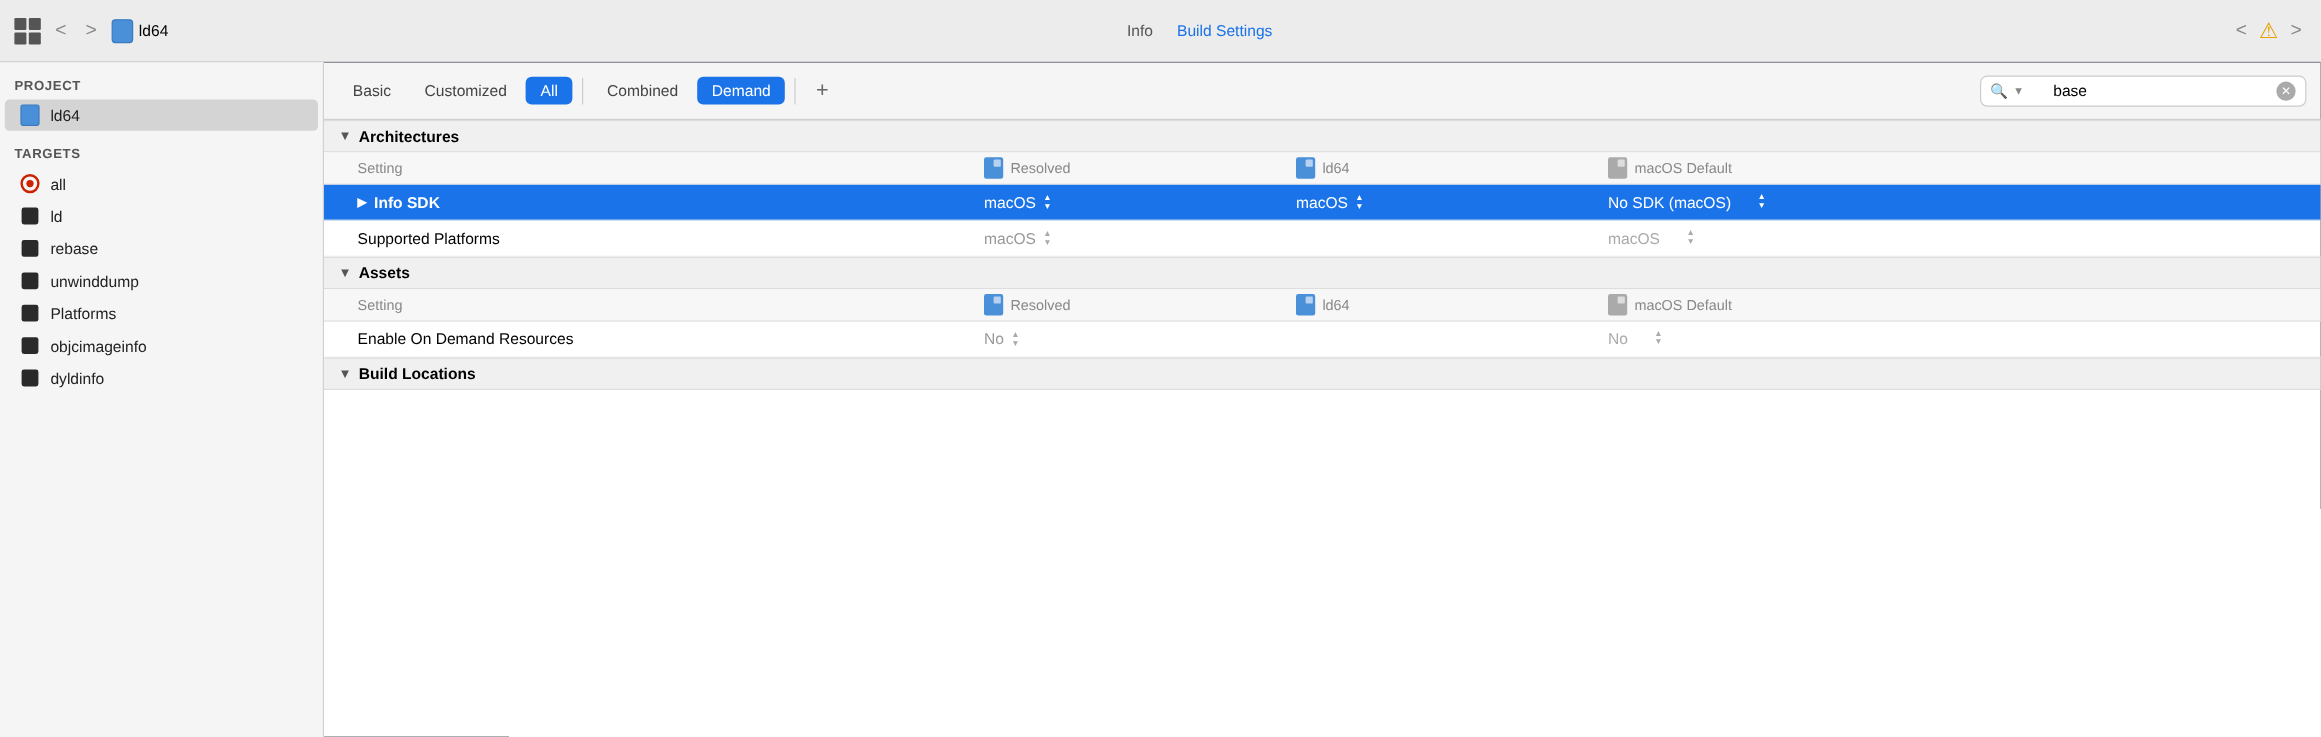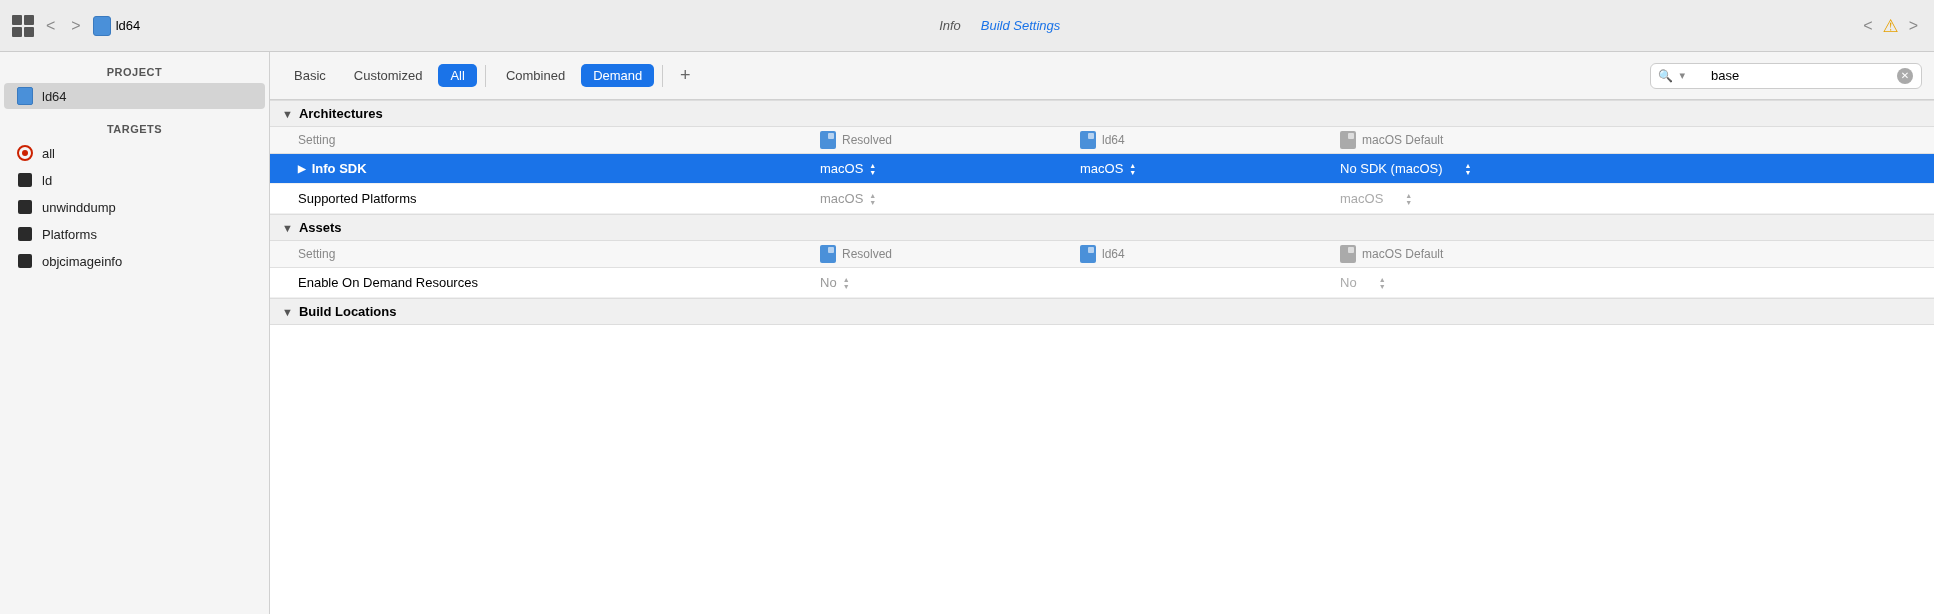--- a/index.html
+++ b/index.html
@@ -45,21 +45,20 @@
       font-size: 16px;
       color: #888;
       padding: 2px 4px;
     }
     .title-bar-center {
       flex: 1;
       display: flex;
       align-items: flex-end;
       justify-content: center;
       gap: 20px;
-      font-style: italic;
     }
     .tab-title {
       font-size: 13px;
       color: #555;
       cursor: pointer;
     }
     .tab-title.active {
       color: #1a73e8;
       font-weight: 500;
     }
@@ -83,21 +82,20 @@
       border-right: 1px solid #d0d0d0;
       overflow-y: auto;
       padding-top: 8px;
     }
     .sidebar-section-header {
       font-size: 11px;
       font-weight: 700;
       color: #555;
       padding: 6px 12px 4px 12px;
       letter-spacing: 0.5px;
-      text-align: center;
     }
     .sidebar-item {
       display: flex;
       align-items: center;
       gap: 8px;
       padding: 4px 12px;
       cursor: pointer;
       border-radius: 4px;
       margin: 1px 4px;
       font-size: 13px;
@@ -298,21 +296,21 @@
       margin-right: 2px;
     }
     .cell-value {
       flex: 0 0 260px;
       font-size: 13px;
       display: flex;
       align-items: center;
       gap: 4px;
     }
     .cell-value.muted { color: #999; }
-    .cell-macos { flex: 1; font-size: 13px; display: flex; align-items: flex-end; gap: 20px; }
+    .cell-macos { flex: 1; font-size: 13px; display: flex; align-items: flex-start; gap: 20px; }
     .cell-macos.muted { color: #aaa; }
     .stepper {
       display: inline-flex;
       flex-direction: column;
       margin-left: 2px;
     }
     .stepper span {
       font-size: 7px;
       line-height: 1;
       color: inherit;
@@ -369,33 +367,45 @@
     <div class="sidebar-item">
       <div class="item-icon">
         <div class="icon-square-black"></div>
       </div>
       <span>ld</span>
     </div>
     <div class="sidebar-item">
       <div class="item-icon">
         <div class="icon-square-black"></div>
       </div>
+      <span>rebase</span>
+    </div>
+    <div class="sidebar-item">
+      <div class="item-icon">
+        <div class="icon-square-black"></div>
+      </div>
       <span>unwinddump</span>
     </div>
     <div class="sidebar-item">
       <div class="item-icon">
         <div class="icon-square-black"></div>
       </div>
       <span>Platforms</span>
     </div>
     <div class="sidebar-item">
       <div class="item-icon">
         <div class="icon-square-black"></div>
       </div>
       <span>objcimageinfo</span>
+    </div>
+    <div class="sidebar-item">
+      <div class="item-icon">
+        <div class="icon-square-black"></div>
+      </div>
+      <span>dyldinfo</span>
     </div>
   </div>
 
   <div class="content-area">
 
     <div class="filter-bar">
       <button class="filter-btn">Basic</button>
       <button class="filter-btn">Customized</button>
       <button class="filter-btn active">All</button>
       <div class="filter-divider"></div>

